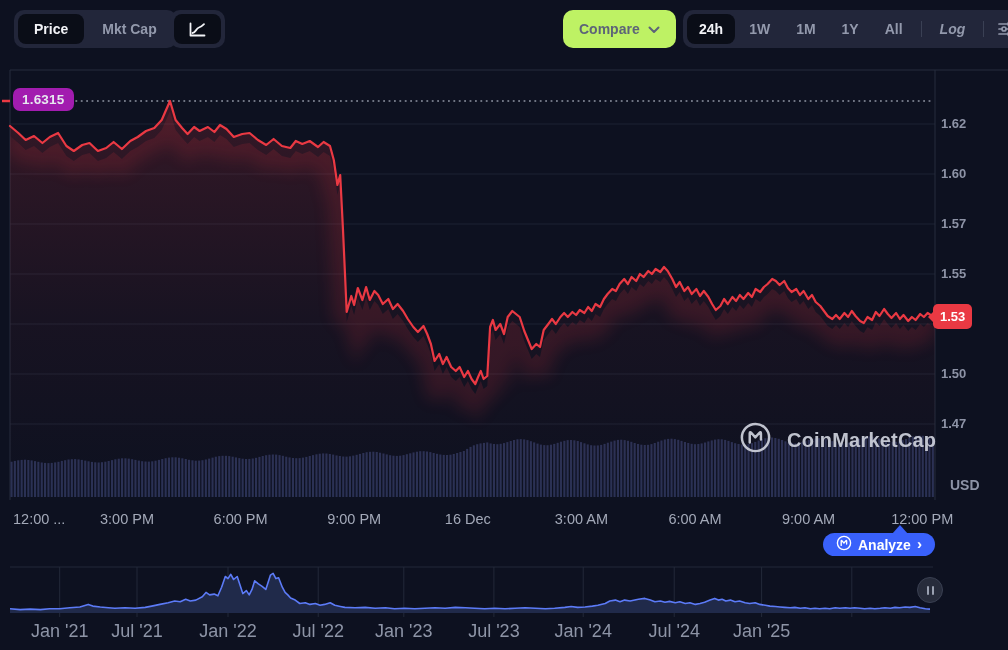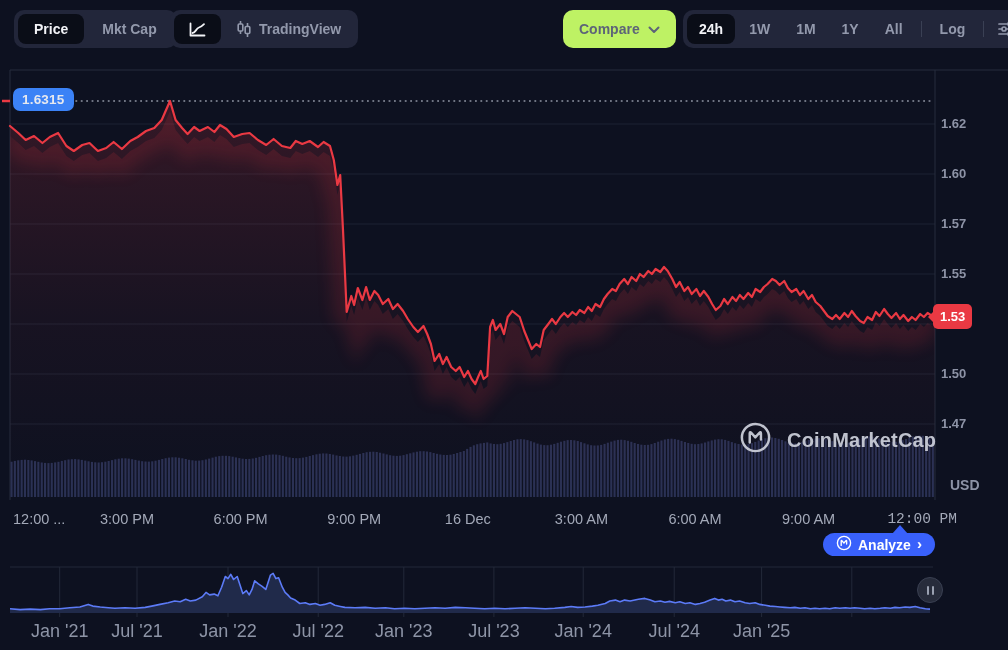--- a/index.html
+++ b/index.html
@@ -17,21 +17,21 @@
   .seg.active{background:#0a0d17;color:#f2f3f7;}
   .seg svg{display:block;}
   #compare-btn{position:absolute;top:10px;left:563px;height:38px;display:flex;align-items:center;
     gap:8px;padding:0 16px;background:#bef264;border-radius:10px;color:#5d6478;
     font-size:14px;font-weight:700;box-sizing:border-box;cursor:pointer;}
   #range-group{left:683px;}
   .tb-divider{width:1px;height:16px;background:#3a4054;margin:0 4px;}
   #settings-btn{display:flex;align-items:center;justify-content:center;width:34px;height:30px;cursor:pointer;}
   
   #chart-svg{position:absolute;left:0;top:0;}
-  #high-pill{position:absolute;left:13px;top:88px;background:#3b82f6;color:#e6e8ef;
+  #high-pill{position:absolute;left:13px;top:88px;background:#a21caf;color:#e6e8ef;
     font-size:13.5px;font-weight:700;padding:4px 9px;border-radius:7px;letter-spacing:.2px;z-index:5;}
   #price-badge{position:absolute;left:933px;background:#ea3943;color:#fff;font-size:13px;
     font-weight:700;padding:5px 7px;border-radius:5px;z-index:6;}
   #price-badge::before{content:"";position:absolute;left:-5px;top:50%;margin-top:-5px;
     border-top:5px solid transparent;border-bottom:5px solid transparent;border-right:5px solid #ea3943;}
   .y-tick{position:absolute;left:941px;font-size:13px;font-weight:700;color:#8d93a6;z-index:2;}
   #usd-label{position:absolute;left:950px;top:477px;font-size:14px;font-weight:700;color:#8d93a6;}
   .x-tick{position:absolute;top:511px;font-size:14.5px;color:#a3a9b8;white-space:nowrap;}
   .mini-tick{position:absolute;top:621px;font-size:18px;color:#8d94a6;white-space:nowrap;transform:translateX(-50%);}
   
@@ -389,52 +389,39 @@
 
 <div class="seg-group" style="left:170px;">
   <div class="seg active" style="padding:0 15px;">
     <span>
       <svg width="17" height="15" viewBox="0 0 17 15" fill="none" stroke="#f2f3f7" stroke-width="1.8" stroke-linecap="round" stroke-linejoin="round">
         <path d="M1.5 1.5 V13.5 H15.5"></path>
         <path d="M3.5 11 C6.5 11 7 6.5 10 5.5 C12.5 4.7 13.8 3.4 15 2.2"></path>
       </svg>
     </span>
   </div>
-  <div class="seg">
-    <span>
-      <svg width="16" height="19" viewBox="0 0 16 19" fill="none" stroke="#9399ac" stroke-width="1.6" stroke-linejoin="round">
-        <line x1="4.5" y1="1" x2="4.5" y2="4"></line>
-          <rect x="2.2" y="4" width="4.6" height="7" rx="1"></rect>
-          <line x1="4.5" y1="11" x2="4.5" y2="14"></line>
-        <line x1="11.5" y1="3" x2="11.5" y2="6.5"></line>
-          <rect x="9.2" y="6.5" width="4.6" height="7" rx="1"></rect>
-          <line x1="11.5" y1="13.5" x2="11.5" y2="17"></line>
-      </svg>
-    </span>
-    <span>TradingView</span>
-  </div>
 </div>
 
 <div id="compare-btn">
   <span>Compare</span>
   <span>
     <svg width="12" height="8" viewBox="0 0 12 8" fill="none" stroke="#5d6478" stroke-width="2" stroke-linecap="round" stroke-linejoin="round">
         <path d="M1.5 1.5 L6 6 L10.5 1.5"></path>
       </svg>
   </span>
 </div>
 
 <div class="seg-group" id="range-group">
     <div class="seg active" style="padding: 0px 12px;">24h</div>
     <div class="seg" style="padding: 0px 12px;">1W</div>
     <div class="seg" style="padding: 0px 12px;">1M</div>
     <div class="seg" style="padding: 0px 12px;">1Y</div>
     <div class="seg" style="padding: 0px 12px;">All</div>
     <div class="tb-divider"></div>
-    <div class="seg" style="padding: 0px 12px;">Log</div>
+    <div class="seg" style="padding: 0px 12px; font-style: italic;">Log</div>
     <div class="tb-divider"></div>
     <div id="settings-btn">
       <svg width="20" height="18" viewBox="0 0 20 18" fill="none" stroke="#9399ac" stroke-width="1.7" stroke-linecap="round">
         <line x1="2" y1="4" x2="18" y2="4"></line>
         <circle cx="13" cy="4" r="2" fill="#22263a"></circle>
         <line x1="2" y1="9" x2="18" y2="9"></line>
         <circle cx="7" cy="9" r="2" fill="#22263a"></circle>
         <line x1="2" y1="14" x2="18" y2="14"></line>
         <circle cx="13" cy="14" r="2" fill="#22263a"></circle>
       </svg>
@@ -455,21 +442,21 @@
 <div id="usd-label">USD</div>
 <div id="x-axis">
     <div class="x-tick" style="left: 13px;">12:00 ...</div>
     <div class="x-tick" style="left: 127px; transform: translateX(-50%);">3:00 PM</div>
     <div class="x-tick" style="left: 240.6px; transform: translateX(-50%);">6:00 PM</div>
     <div class="x-tick" style="left: 354.2px; transform: translateX(-50%);">9:00 PM</div>
     <div class="x-tick" style="left: 467.8px; transform: translateX(-50%);">16 Dec</div>
     <div class="x-tick" style="left: 581.4px; transform: translateX(-50%);">3:00 AM</div>
     <div class="x-tick" style="left: 695px; transform: translateX(-50%);">6:00 AM</div>
     <div class="x-tick" style="left: 808.6px; transform: translateX(-50%);">9:00 AM</div>
-    <div class="x-tick" style="left: 922.2px; transform: translateX(-50%); font-family: Liberation Mono, monospace;">12:00 PM</div>
+    <div class="x-tick" style="left: 922.2px; transform: translateX(-50%);">12:00 PM</div>
   </div>
 
 <div id="watermark">
   <span>
     <svg width="33" height="33" viewBox="0 0 40 40" fill="none">
       <circle cx="20" cy="20" r="16.5" stroke="#c9ccd7" stroke-width="3"></circle>
       <path d="M13 26 L13 15.2 Q13 12.4 15.1 14.6 L19.8 19.8 L24.5 14.6 Q26.6 12.4 26.6 15.2 L26.6 22.5" stroke="#c9ccd7" stroke-width="3" stroke-linecap="round" stroke-linejoin="round"></path>
     </svg>
   </span>
   <span>CoinMarketCap</span>

